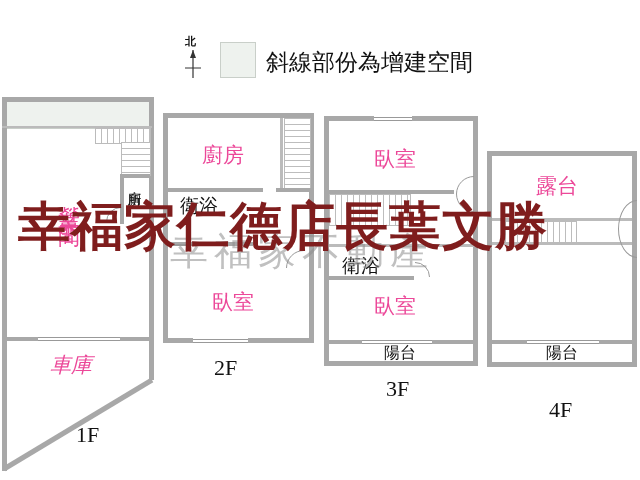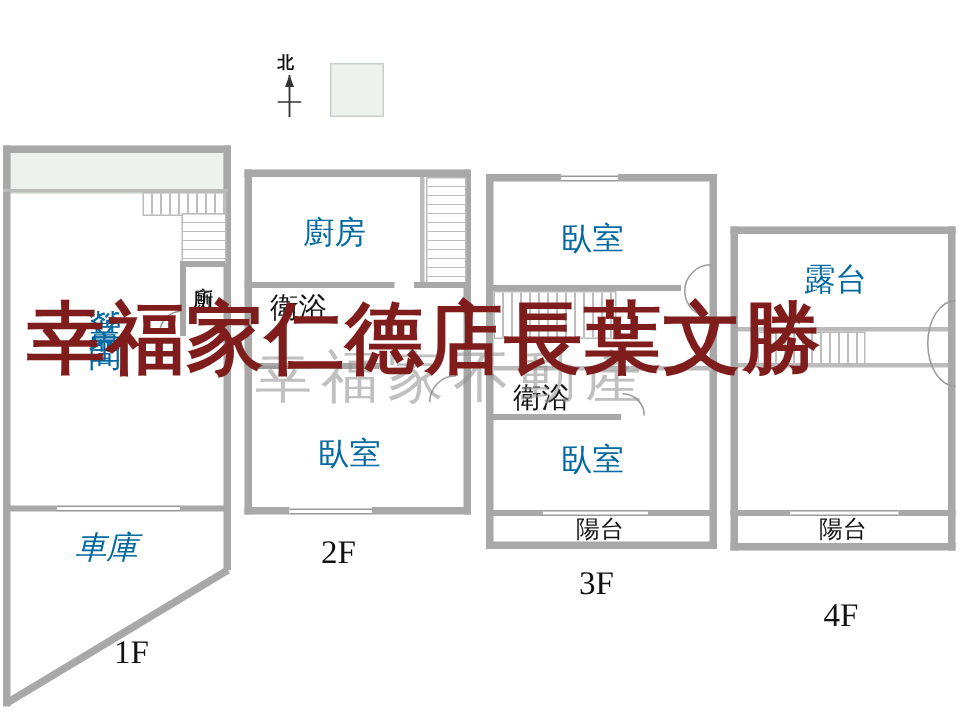--- a/index.html
+++ b/index.html
@@ -1,20 +1,20 @@
 <!DOCTYPE html>
 <html><head>
 <meta charset="utf-8">
 <style>
   html, body { margin:0; padding:0; background:#ffffff; }
   body { width:640px; height:480px; position:relative; overflow:hidden;
          font-family: "DejaVu Serif", "Liberation Serif", serif; color:#111; }
   .abs { position:absolute; }
   .wall { position:absolute; background:#a8a8a8; }
-  .room-label { position:absolute; font-size:21px; color:#0369a1; white-space:nowrap; line-height:1; }
+  .room-label { position:absolute; font-size:21px; color:#ec4899; white-space:nowrap; line-height:1; }
   .small-label { position:absolute; font-size:15px; color:#111; white-space:nowrap; line-height:1; }
   .floor-label { position:absolute; font-size:22px; color:#111; font-family:"Liberation Serif", serif; line-height:1; }
   .vertical { writing-mode: vertical-rl; letter-spacing:4px; }
   .stairs { position:absolute; background:repeating-linear-gradient(90deg, #fff 0 5px, #bdbdbd 5px 6px); border:1px solid #bbb; }
   .stairs-h { position:absolute; background:repeating-linear-gradient(180deg, #fff 0 5px, #bdbdbd 5px 6px); border:1px solid #bbb; }
   .annex { position:absolute; background:#eef2ee; border:1px solid #c9cfc9; }
   .window { position:absolute; background:#fff; border-top:1px solid #999; border-bottom:1px solid #999; }
   .door-arc { position:absolute; border:1px solid #999; border-radius:50%; background:transparent; }
   .watermark-red { position:absolute; left:18px; top:200px; font-family:Liberation Sans, sans-serif; font-weight:bold;
                    font-size:52px; color:#7f1d1d; letter-spacing:1px; white-space:nowrap; line-height:1; }
@@ -27,20 +27,21 @@
 <div class="abs" style="left:180px;top:34px;width:330px;height:50px;">
   <span class="abs" style="left:5px;top:0px;font-size:11px;font-family:'DejaVu Sans',sans-serif;font-weight:bold;">北</span>
   <div class="abs" style="left:5px;top:14px;width:16px;height:30px;">
     <svg width="16" height="30" viewBox="0 0 16 30">
       <line x1="8" y1="2" x2="8" y2="30" stroke="#333" stroke-width="1.2"></line>
       <polygon points="8,2 5,10 11,10" fill="#333"></polygon>
       <line x1="0" y1="20" x2="16" y2="20" stroke="#333" stroke-width="1"></line>
     </svg>
   </div>
   <div class="abs" style="left:40px;top:8px;width:34px;height:34px;background:#eef2ee;border:1px solid #c9cfc9;"></div>
+  <span class="abs" style="left:86px;top:13px;font-size:23px;font-family:'DejaVu Sans',sans-serif;">斜線部份為增建空間</span>
 </div>
 
 <div>
   <div class="annex" style="left:6px;top:101px;width:142px;height:26px;"></div>
   <div class="wall" style="left:2px;top:97px;width:152px;height:5px;"></div>
   <div class="wall" style="left:2px;top:97px;width:5px;height:374px;"></div>
   <div class="wall" style="left:149px;top:97px;width:5px;height:283px;"></div>
   <div class="wall" style="left:2px;top:126px;width:150px;height:2px;background:#bbb;"></div>
 
   <div class="stairs" style="left:95px;top:128px;width:54px;height:14px;"></div>

